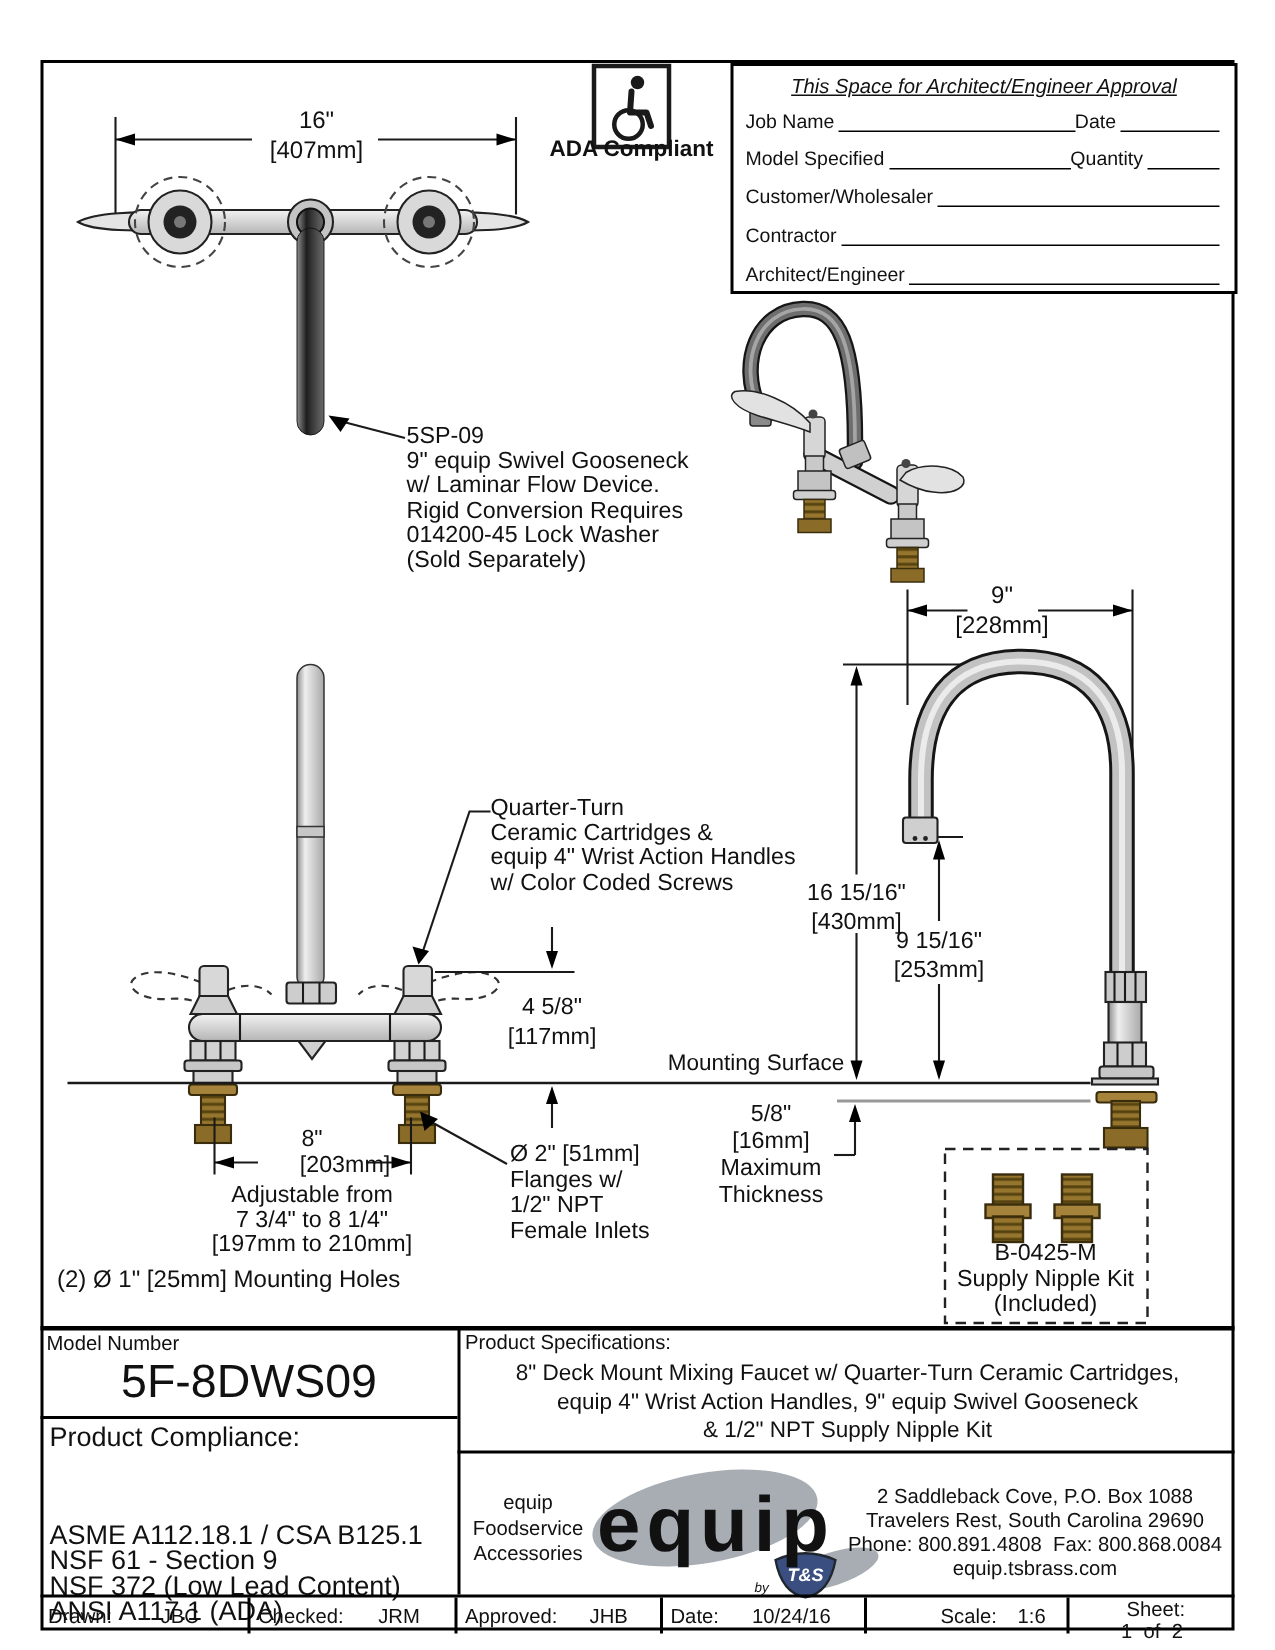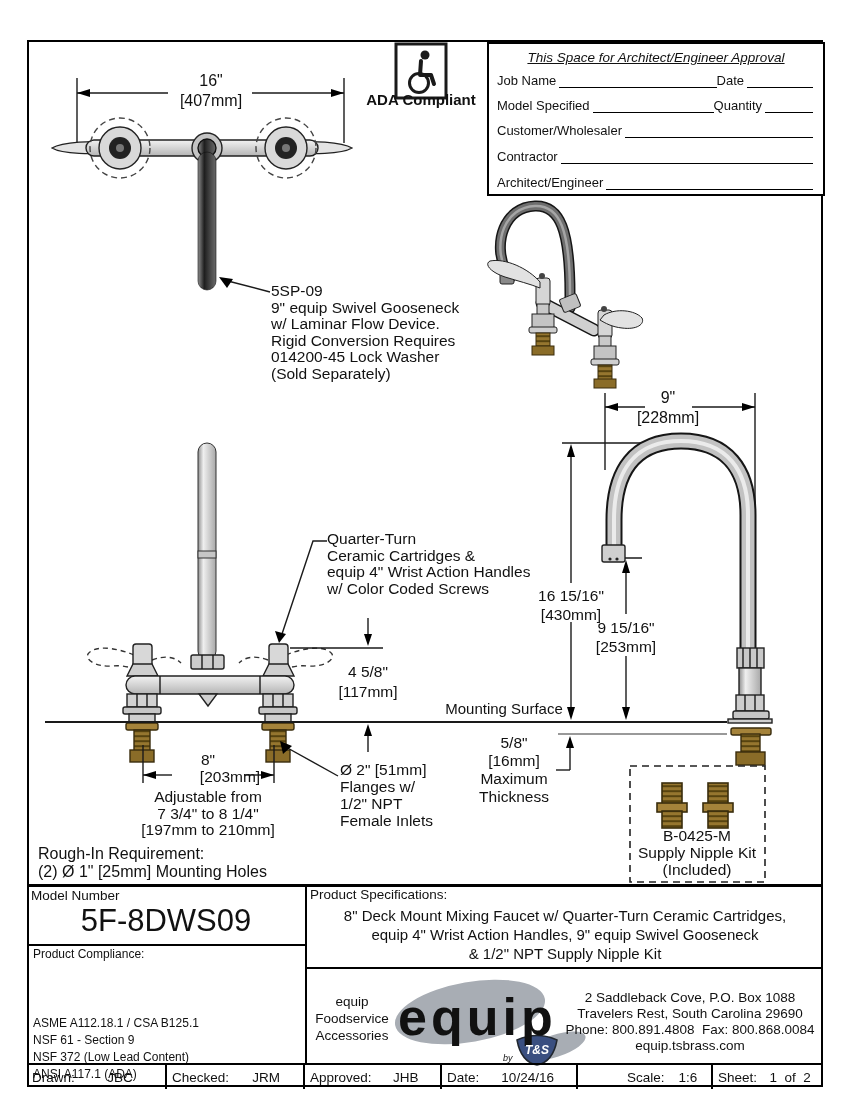--- a/index.html
+++ b/index.html
@@ -1,35 +1,35 @@
 <!DOCTYPE html>
 <html><head>
 <meta charset="utf-8">
 <style>
   html,body{margin:0;padding:0;background:#ffffff;}
   .sheet{position:relative;width:850px;height:1100px;background:#ffffff;overflow:hidden;
          font-family:"Liberation Sans",sans-serif;color:#111;}
   .t{position:absolute;font-family:"Liberation Sans",sans-serif;color:#111;white-space:nowrap;line-height:1.12;}
   .ctr{transform:translateX(-50%);text-align:center;}
-  .blk span{display:block;}.s135{font-size:13.5px}.s145{font-size:12px}
+  .blk span{display:block;}.s135{font-size:13.5px}.s145{font-size:18px}
   .s15{font-size:15px}.s155{font-size:15.5px}.s16{font-size:16px}.s31{font-size:31px}
   .lh16{line-height:16px}.lh165{line-height:16.5px}.lh17{line-height:17px}.lh18{line-height:18px}.lh19{line-height:19px}
   .bold{font-weight:bold}
   .pageborder{position:absolute;left:27px;top:40px;width:792px;height:1043px;border:2.5px solid #000;}
   
   .appr{position:absolute;left:487px;top:42px;width:334px;height:150px;border:2px solid #000;background:#fff;}
   .appr-title{position:absolute;left:0;right:0;top:6px;text-align:center;font-size:13.5px;font-style:italic;text-decoration:underline;}
   .appr-row{position:absolute;left:8px;right:10px;display:flex;align-items:flex-end;font-size:13px;height:16px;justify-content:center;}
   .fl{flex:1;border-bottom:1.4px solid #000;height:13px;margin-left:3px;}
   .flw{flex:none;border-bottom:1.4px solid #000;height:13px;margin-left:3px;}
   
   .tbline{position:absolute;background:#000;}
   .footer{position:absolute;left:27px;top:1063px;width:796px;height:24px;display:flex;border-top:2px solid #000;font-size:13.5px;}
   .fcell{display:flex;align-items:center;border-right:2px solid #000;box-sizing:border-box;}
-  .fcell:last-child{border-right:none;}
+  .fcell:last-child{border-right:none;flex-direction:column;}
   .flabel{padding-left:5px;}
   .fval{flex:1;text-align:center;}
   .pre{white-space:pre;}
   svg.art{position:absolute;left:0;top:0;}
 </style>
 </head>
 <body>
 
 <div class="sheet">
 
@@ -326,21 +326,20 @@
     <span>1/2" NPT</span>
     <span>Female Inlets</span>
   </div>
   <div class="t s155 lh18 blk ctr" style="left:514px;top:734px;">
     <span>5/8"</span>
     <span>[16mm]</span>
     <span>Maximum</span>
     <span>Thickness</span>
   </div>
   <div class="t s16 lh18 blk" style="left:38px;top:845px;">
-    <span>Rough-In Requirement:</span>
     <span>(2) Ø 1" [25mm] Mounting Holes</span>
   </div>
 
   <div class="t s155 lh17 blk ctr" style="left:697px;top:827px;">
     <span>B-0425-M</span>
     <span>Supply Nipple Kit</span>
     <span>(Included)</span>
   </div>
 
   <div class="tbline" style="left:27px;top:884px;width:796px;height:2.5px;"></div>

